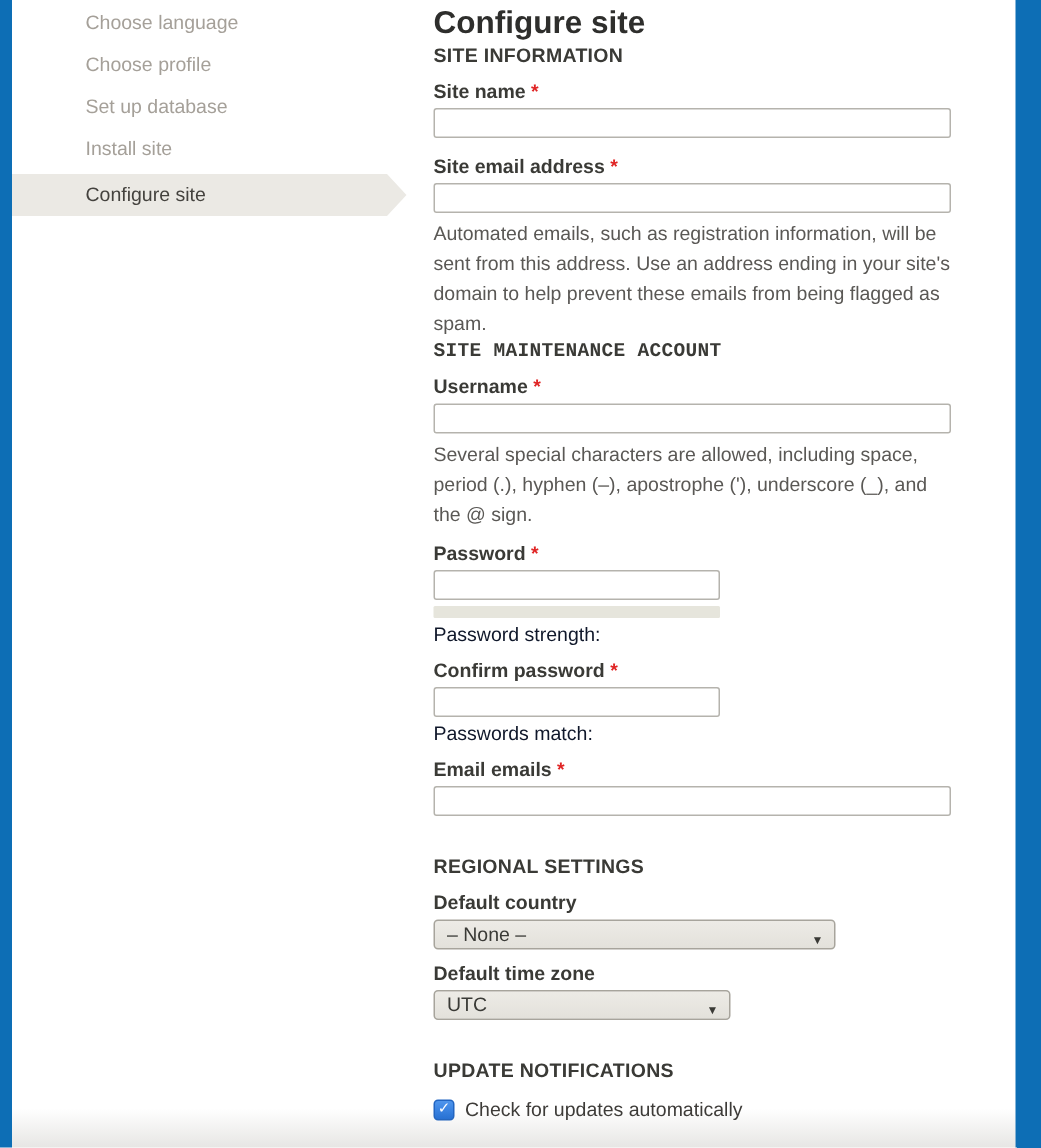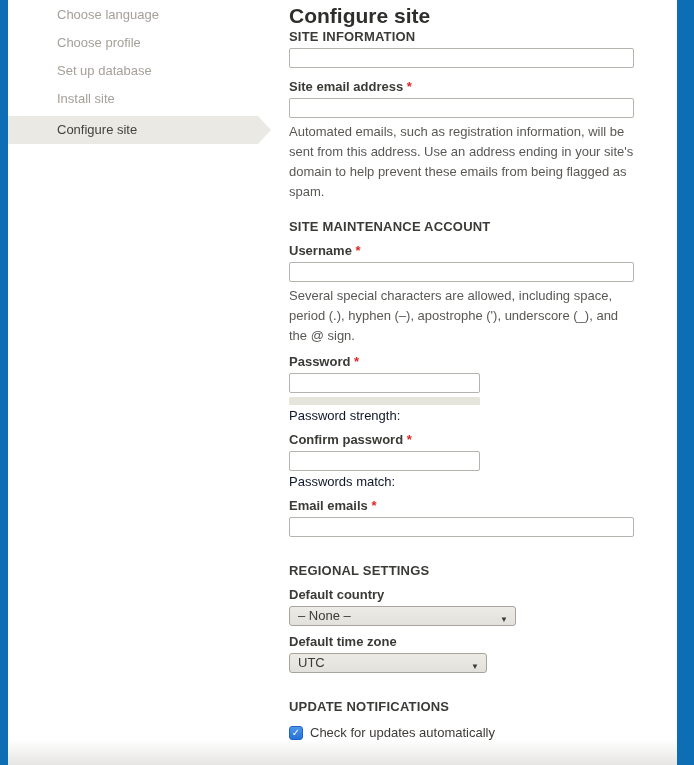--- a/index.html
+++ b/index.html
@@ -55,21 +55,21 @@
   h1.page-title {
     padding-top: 3px;
     font-size: 21px; line-height: 26px; font-weight: bold; color: #2e2e2c;
   }
 
   .section-heading {
     font-size: 13px; line-height: 16px; font-weight: bold; color: #3a3a36;
     letter-spacing: 0.2px;
   }
   .mt-first { }
-  .mt-sec2  { margin-top: 17px; }
+  .mt-sec2  { margin-top: 0; font-family: Liberation Mono, monospace; }
   .mt-sec3  { margin-top: 26px; }
   .mt-sec4  { margin-top: 26px; }
 
   .form-label {
     display: block; margin-top: 8px;
     font-size: 13px; line-height: 16px; font-weight: bold; color: #3a3a36;
   }
   .form-label.gap-lg { margin-top: 11px; }
   .required { color: #e02424; font-weight: bold; }
 
@@ -98,21 +98,21 @@
 
   .select {
     position: relative; margin-top: 3px;
     height: 20px; line-height: 18px;
     border: 1px solid #a7a49c; border-radius: 3px;
     background: linear-gradient(#edebe6, #e3e1db);
     font-size: 13px; color: #3a3a36;
     padding: 0 22px 0 8px;
     cursor: default;
   }
-  .select.country { width: 227px; }
+  .select.country { width: 268px; }
   .select.timezone { width: 198px; }
   .select .arrow {
     position: absolute; right: 7px; top: 4px;
     font-size: 8px; color: #3a3a36;
   }
 
   .checkbox-row { display: flex; align-items: center; }
   .checkbox-row.first  { margin-top: 10px; }
   .checkbox {
     display: inline-flex; align-items: center; justify-content: center;
@@ -137,20 +137,24 @@
   <li>Install site</li>
   <li class="active">Configure site</li>
 </ol>
 
 <main class="main">
 
   <h1 class="page-title">Configure site</h1>
 
   <div class="section-heading mt-first">SITE INFORMATION</div>
 
+  <label class="form-label">
+    <span>Site name</span>
+    <span class="required">*</span>
+  </label>
   <input type="text" value="" style="">
 
   <label class="form-label gap-lg">
     <span>Site email address</span>
     <span class="required">*</span>
   </label>
   <input type="text" value="" style="">
   <div class="description">Automated emails, such as registration information, will be sent from this address. Use an address ending in your site's domain to help prevent these emails from being flagged as spam.</div>
 
   <div class="section-heading mt-sec2">SITE MAINTENANCE ACCOUNT</div>

